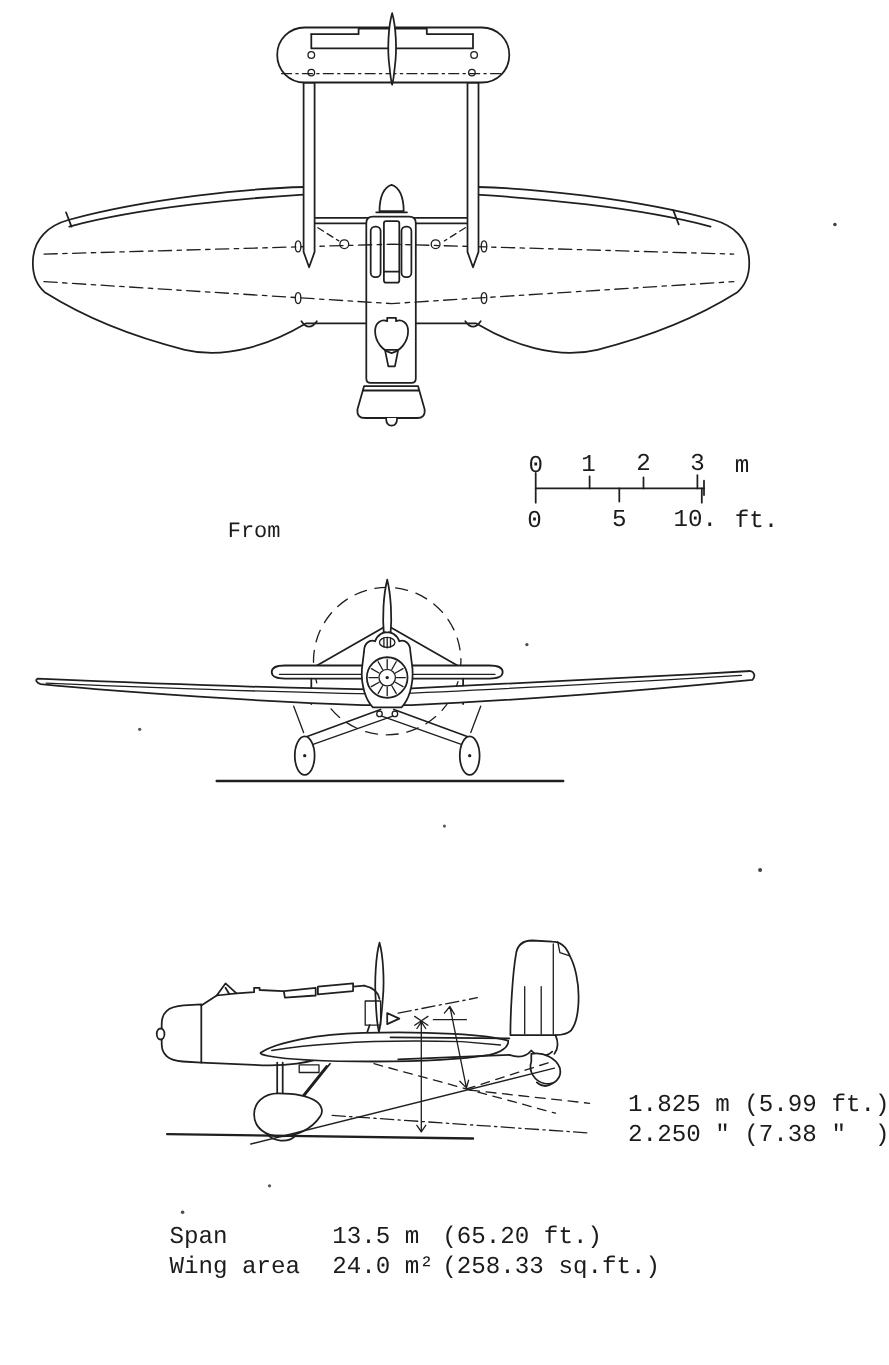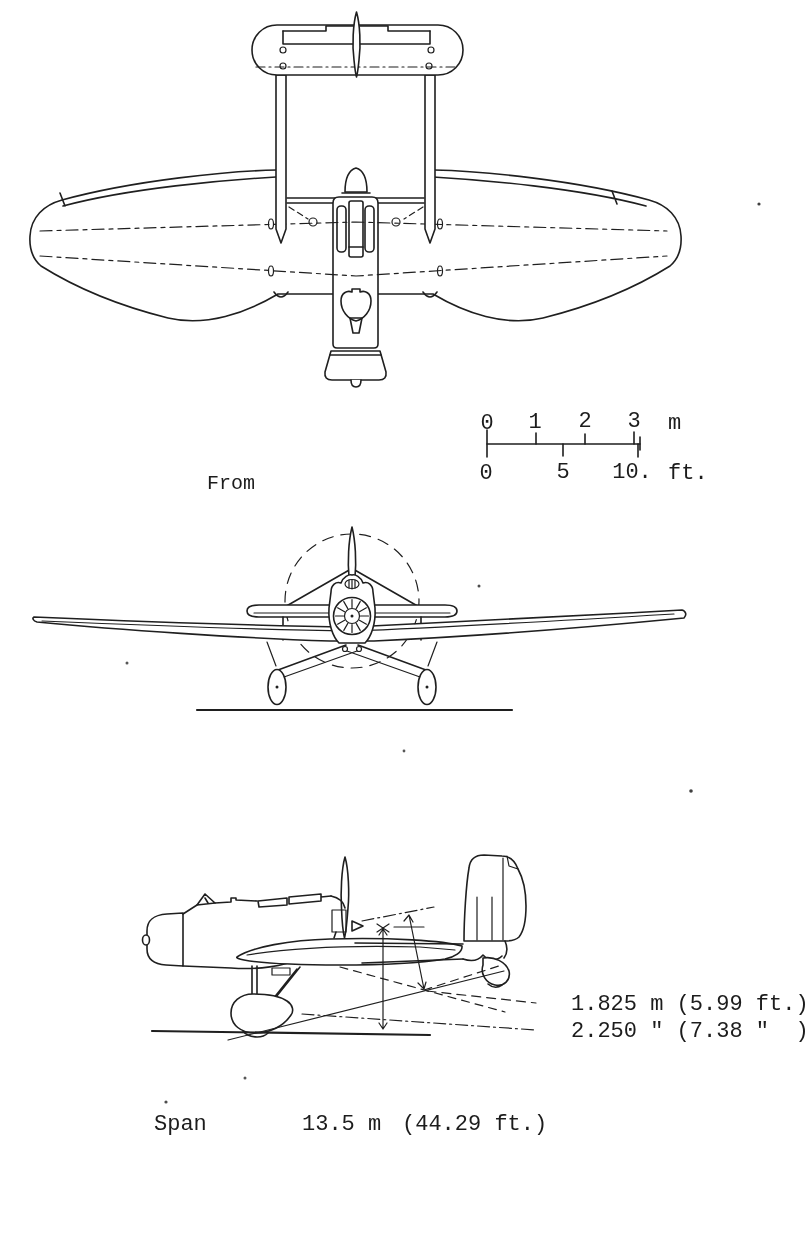--- a/index.html
+++ b/index.html
@@ -179,21 +179,26 @@
     <path class="ink thick" d="M152,1031 L430,1035"></path>
   </svg>
 
   <div class="annot annot1">1.825 m (5.99 ft.)</div>
   <div class="annot annot2">2.250 " (7.38 "  )</div>
 
   <div class="dimtable">
     <div class="dimrow">
       <span>Span</span>
       <span>13.5 m</span>
-      <span>(44.29 ft.)</span>
+      <span>(65.20 ft.)</span>
+    </div>
+    <div class="dimrow">
+      <span>Wing area</span>
+      <span>24.0 m²</span>
+      <span>(258.33 sq.ft.)</span>
     </div>
   </div>
 
   <svg style="left:0;top:0;pointer-events:none" width="808" height="1241" viewBox="0 0 808 1241">
     <circle class="dot" cx="759" cy="204" r="1.6" opacity=".85"></circle>
     <circle class="dot" cx="691" cy="791" r="1.8" opacity=".85"></circle>
     <circle class="dot" cx="479" cy="586" r="1.5" opacity=".8"></circle>
     <circle class="dot" cx="166" cy="1102" r="1.6" opacity=".8"></circle>
     <circle class="dot" cx="404" cy="751" r="1.4" opacity=".75"></circle>
     <circle class="dot" cx="127" cy="663" r="1.5" opacity=".75"></circle>

